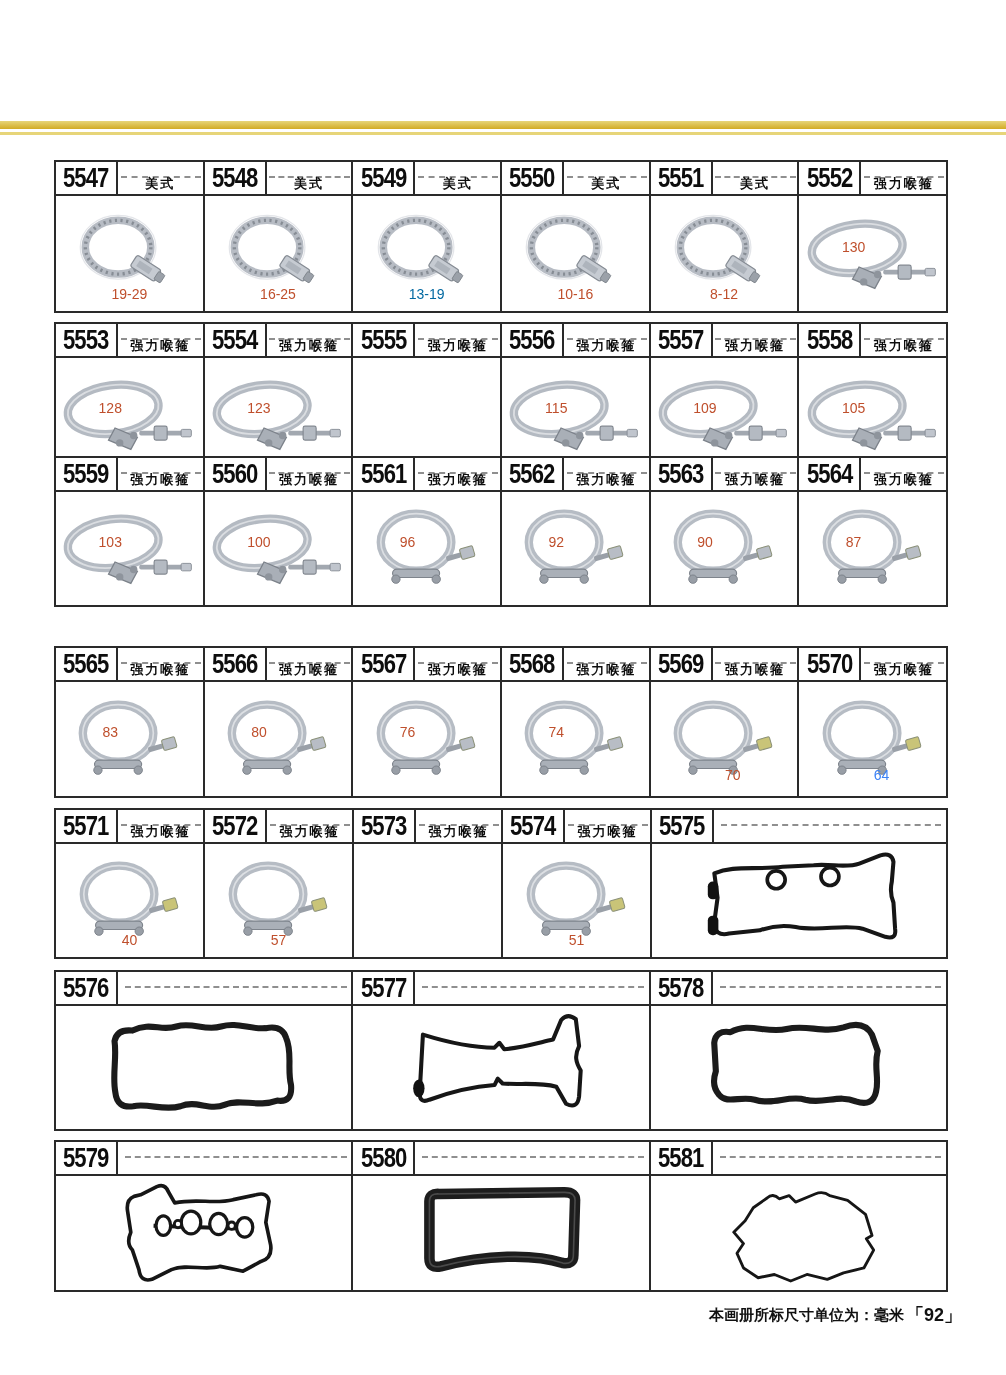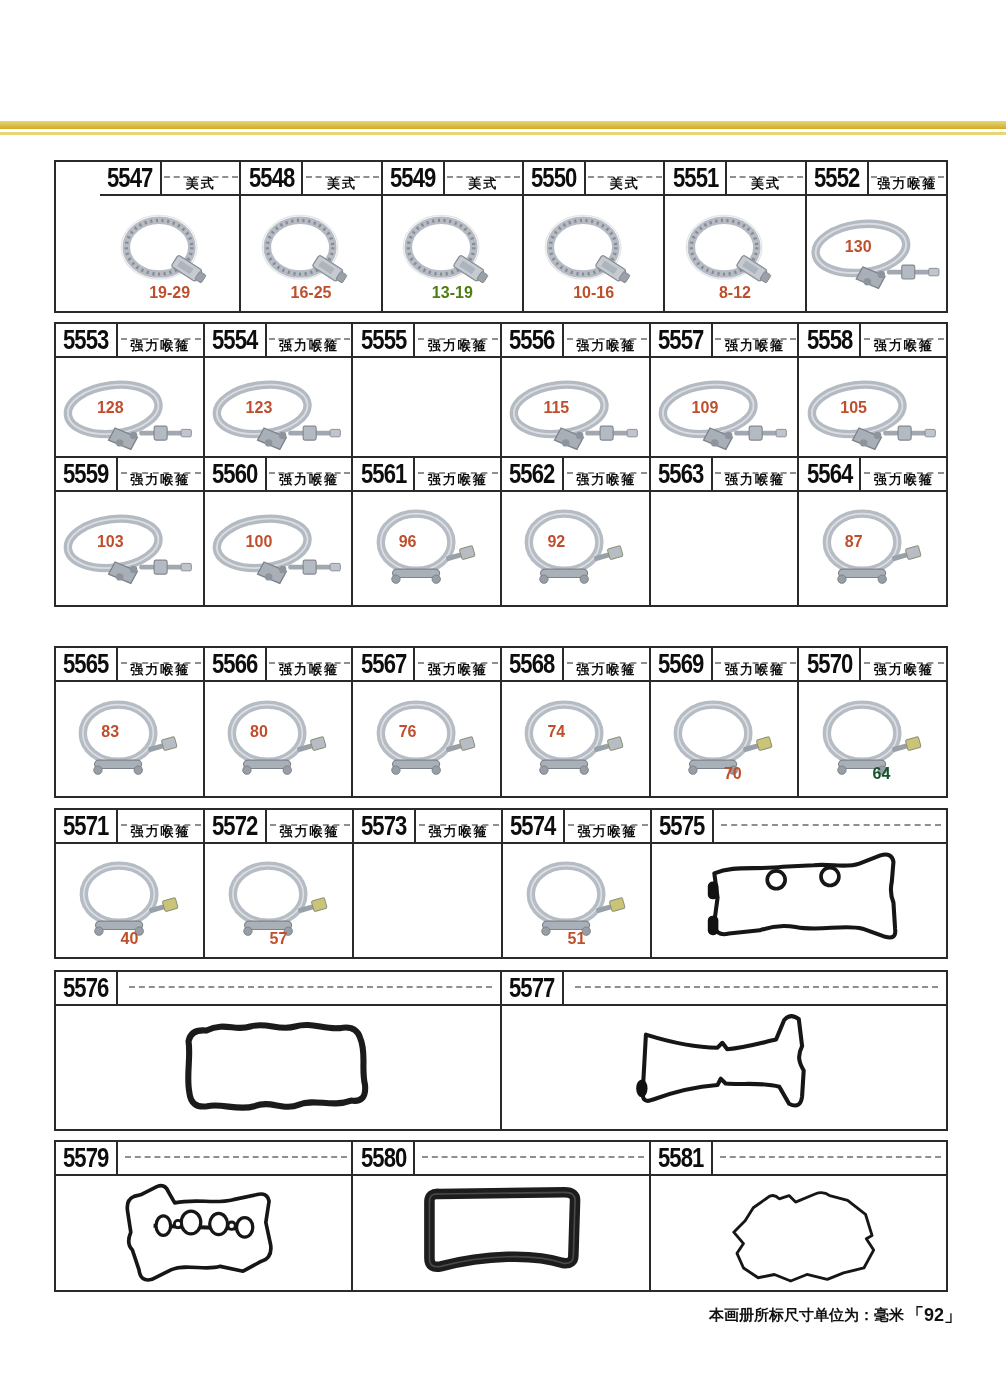--- a/index.html
+++ b/index.html
@@ -19,36 +19,36 @@
   .code{width:62px;min-width:62px;border-right:2px solid #2a2a2a;display:flex;
         align-items:center;justify-content:center;font-weight:800;font-size:24px;
         color:#0d0d0d;box-sizing:border-box;overflow:hidden;}
   .code-inner{display:inline-block;transform:scale(0.92,1.18);letter-spacing:-1px;white-space:nowrap;}
   .label-area{flex:1;position:relative;overflow:hidden;}
   .dash-line{position:absolute;left:3%;right:2%;top:44%;border-top:2px dashed #8f8f8f;}
   .type-label{position:absolute;left:0;right:0;bottom:1px;text-align:center;
               font-size:13px;font-weight:700;color:#0d0d0d;letter-spacing:2px;white-space:nowrap;}
   .cell-body{flex:1;position:relative;display:flex;align-items:center;justify-content:center;overflow:hidden;}
   .cell-body svg{display:block;}
-  .size-tag{position:absolute;font-size:16px;font-weight:700;white-space:nowrap;}
+  .size-tag{position:absolute;font-size:14px;font-weight:400;white-space:nowrap;}
   .pos-below{left:50%;bottom:9px;transform:translateX(-50%);}
   .pos-inside{left:37%;top:44%;transform:translate(-50%,-50%);}
   .pos-below-right{left:56%;bottom:13px;transform:translateX(-50%);}
   .footer{position:absolute;top:1303px;right:44px;font-size:15px;font-weight:700;
           color:#111;display:flex;align-items:center;}
   .pagenum{font-size:18px;font-weight:800;letter-spacing:0px;margin-left:2px;}
 </style>
 </head>
 <body>
 
 <div class="page">
   <div class="stripe stripe-thick" style="background: linear-gradient(rgb(231, 213, 121), rgb(210, 171, 37));"></div>
   <div class="stripe stripe-thin" style="background: rgb(231, 213, 121);"></div>
   <div id="grid">
-      <div class="grid-row" style="top: 160px; height: 153px; padding-left: 44px;">
+      <div class="grid-row" style="top: 160px; height: 153px;">
         <div class="cell">
           <div class="cell-header">
             <div class="code">
               <span class="code-inner">5547</span>
             </div>
             <div class="label-area">
               <div class="dash-line"></div>
               <div class="type-label">美式</div>
             </div>
           </div>
@@ -104,21 +104,21 @@
             <svg viewBox="0 0 150 115" width="126" height="97">
     <ellipse cx="62" cy="50" rx="39" ry="32" fill="none" stroke="#b7bcc4" stroke-width="9"></ellipse>
     <ellipse cx="62" cy="50" rx="39" ry="32" fill="none" stroke="#878d95" stroke-width="4" stroke-dasharray="2.6 4.2"></ellipse>
     <ellipse cx="62" cy="50" rx="45" ry="38" fill="none" stroke="#dcdfe3" stroke-width="1.5" opacity="0.8"></ellipse>
     <g transform="translate(84,68) rotate(33)">
       <rect x="-4" y="-8" width="34" height="16" rx="3" fill="#c6cbd2" stroke="#868c94" stroke-width="1.5"></rect>
       <rect x="2" y="-4" width="18" height="8" fill="#aeb4bc"></rect>
       <rect x="28" y="-5.5" width="9" height="11" rx="1.5" fill="#9ba1a9" stroke="#7b8189" stroke-width="1"></rect>
     </g>
             </svg>
-            <div class="size-tag pos-below" style="color: #4d7c0f;">13-19</div>
+            <div class="size-tag pos-below" style="color: #0369a1;">13-19</div>
           </div>
         </div>
         <div class="cell">
           <div class="cell-header">
             <div class="code">
               <span class="code-inner">5550</span>
             </div>
             <div class="label-area">
               <div class="dash-line"></div>
               <div class="type-label">美式</div>
@@ -438,20 +438,34 @@
         <div class="cell">
           <div class="cell-header">
             <div class="code">
               <span class="code-inner">5563</span>
             </div>
             <div class="label-area">
               <div class="dash-line"></div>
               <div class="type-label">强力喉箍</div>
             </div>
           </div>
+          <div class="cell-body">
+            <svg viewBox="0 0 150 115" width="126" height="97">
+    <ellipse cx="62" cy="50" rx="42" ry="34" fill="none" stroke="#b6bcc4" stroke-width="10"></ellipse>
+    <ellipse cx="62" cy="50" rx="42" ry="34" fill="none" stroke="#dcdfe3" stroke-width="2"></ellipse>
+    <rect x="34" y="82" width="56" height="10" rx="5" fill="#aab0b8" stroke="#7e848c" stroke-width="1.4"></rect>
+    <circle cx="38" cy="94" r="5" fill="#989ea6" stroke="#767c84" stroke-width="1"></circle>
+    <circle cx="86" cy="94" r="5" fill="#989ea6" stroke="#767c84" stroke-width="1"></circle>
+    <g transform="translate(98,70) rotate(-16)">
+      <rect x="0" y="-3" width="22" height="6" rx="2" fill="#9aa0a8"></rect>
+      <rect x="18" y="-7" width="16" height="13" rx="2" fill="#b8bdc5" stroke="#8a9078" stroke-width="1.2"></rect>
+    </g>
+            </svg>
+            <div class="size-tag pos-inside" style="color: rgb(191, 79, 44);">90</div>
+          </div>
         </div>
         <div class="cell">
           <div class="cell-header">
             <div class="code">
               <span class="code-inner">5564</span>
             </div>
             <div class="label-area">
               <div class="dash-line"></div>
               <div class="type-label">强力喉箍</div>
             </div>
@@ -613,21 +627,21 @@
     <ellipse cx="62" cy="50" rx="42" ry="34" fill="none" stroke="#b6bcc4" stroke-width="10"></ellipse>
     <ellipse cx="62" cy="50" rx="42" ry="34" fill="none" stroke="#dcdfe3" stroke-width="2"></ellipse>
     <rect x="34" y="82" width="56" height="10" rx="5" fill="#aab0b8" stroke="#7e848c" stroke-width="1.4"></rect>
     <circle cx="38" cy="94" r="5" fill="#989ea6" stroke="#767c84" stroke-width="1"></circle>
     <circle cx="86" cy="94" r="5" fill="#989ea6" stroke="#767c84" stroke-width="1"></circle>
     <g transform="translate(98,70) rotate(-16)">
       <rect x="0" y="-3" width="22" height="6" rx="2" fill="#9aa0a8"></rect>
       <rect x="18" y="-7" width="16" height="13" rx="2" fill="#c9c478" stroke="#8a9078" stroke-width="1.2"></rect>
     </g>
             </svg>
-            <div class="size-tag pos-below-right" style="color: #14532d;">64</div>
+            <div class="size-tag pos-below-right" style="color: #3b82f6;">64</div>
           </div>
         </div>
       </div>
       <div class="grid-row" style="top: 808px; height: 151px;">
         <div class="cell">
           <div class="cell-header">
             <div class="code">
               <span class="code-inner">5571</span>
             </div>
             <div class="label-area">
@@ -753,20 +767,35 @@
               <span class="code-inner">5577</span>
             </div>
             <div class="label-area">
               <div class="dash-line"></div>
             </div>
           </div>
           <div class="cell-body">
             <svg viewBox="0 0 300 150" width="276" height="122">
     <path d="M54,34 C86,44 118,50 142,50 L148,44 L154,52 C176,50 196,44 214,40 L224,16 Q232,7 242,15 L246,48 C240,60 242,68 248,78 L246,110 Q244,126 230,119 L218,98 C196,92 172,96 152,94 L146,88 L142,96 C114,98 84,106 62,114 Q50,119 50,106 L52,70 Z" fill="none" stroke="#161616" stroke-width="5" stroke-linejoin="round"></path>
     <ellipse cx="49" cy="100" rx="7" ry="11" fill="#111"></ellipse>
+    </svg>
+          </div>
+        </div>
+        <div class="cell span2">
+          <div class="cell-header">
+            <div class="code">
+              <span class="code-inner">5578</span>
+            </div>
+            <div class="label-area">
+              <div class="dash-line"></div>
+            </div>
+          </div>
+          <div class="cell-body">
+            <svg viewBox="0 0 300 150" width="276" height="122">
+    <path d="M47,44 Q49,28 67,31 C90,18 111,33 136,27 C161,21 181,33 206,25 Q231,16 241,34 L248,54 C243,73 250,88 246,104 Q242,123 221,116 C200,107 181,120 159,114 C139,108 119,121 97,114 C79,109 63,120 53,108 Q43,97 49,79 Z" fill="none" stroke="#1b1b1b" stroke-width="7.5" stroke-linejoin="round"></path>
     </svg>
           </div>
         </div>
       </div>
       <div class="grid-row" style="top: 1140px; height: 152px;">
         <div class="cell span2">
           <div class="cell-header">
             <div class="code">
               <span class="code-inner">5579</span>
             </div>

